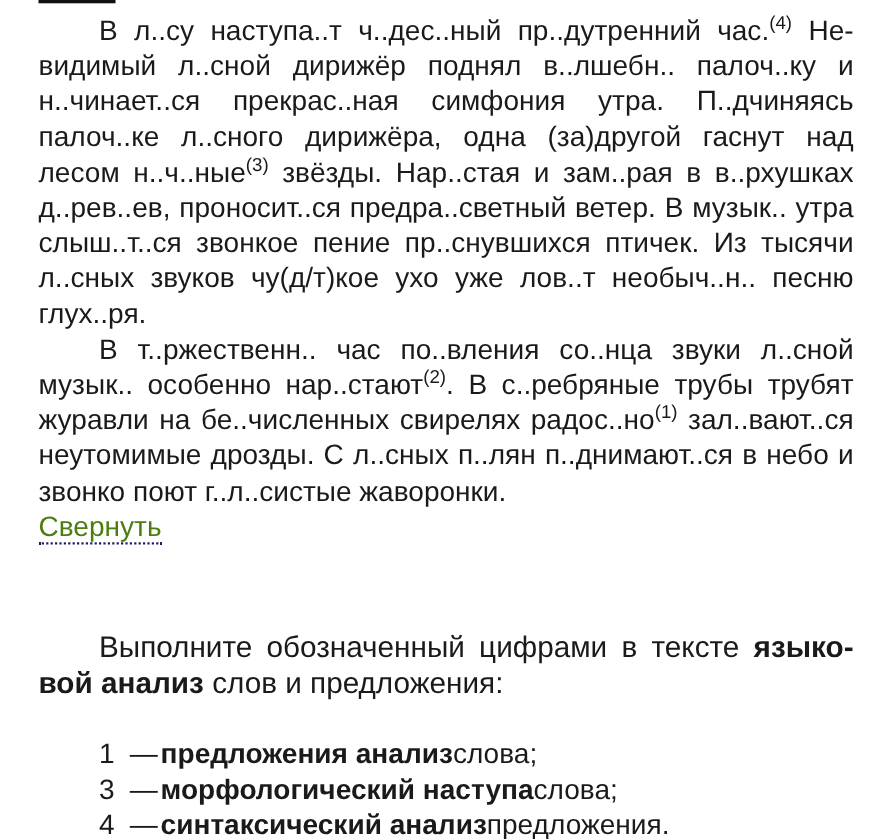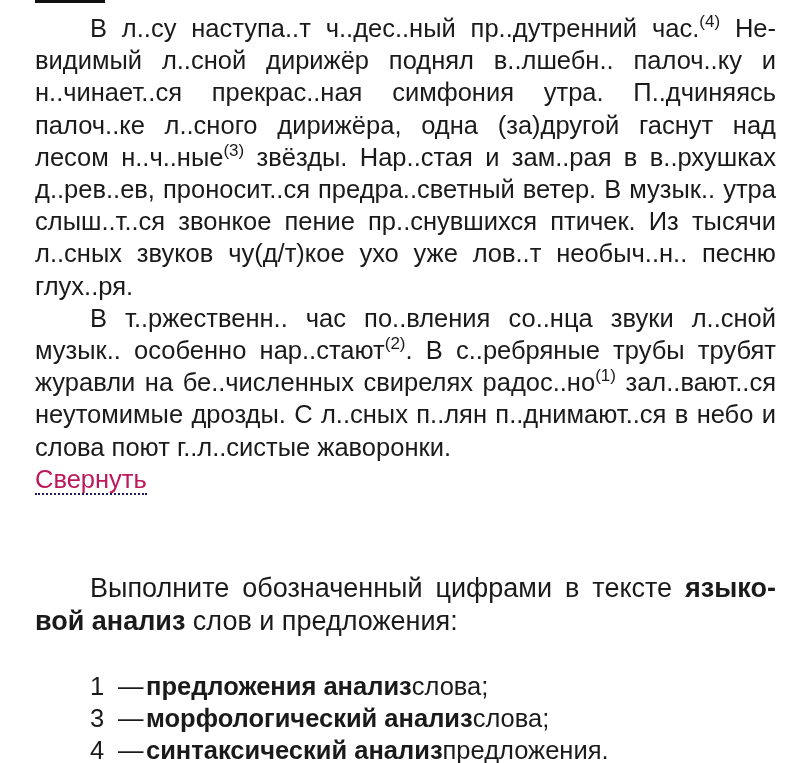--- a/index.html
+++ b/index.html
@@ -12,21 +12,21 @@
     position: absolute; left: 35px; top: 0; width: 70px; height: 3px; background: #111;
   }
   .text-block {
     position: absolute; left: 35px; top: 12px; width: 741px;
     font-size: 25.5px; line-height: 32.2px; text-align: justify;
     hyphens: manual;
   }
   .text-block p { margin: 0; text-indent: 55px; }
   sup { font-size: 17px; line-height: 0; vertical-align: 10px; }
   .collapse-link {
-    display: inline-block; color: #be185d; text-decoration: none;
+    display: inline-block; color: #4d7c0f; text-decoration: none;
     border-bottom: 2px dotted #1c1c5e; line-height: 28px; margin-top: 2px;
     cursor: pointer;
   }
   .task {
     position: absolute; left: 35px; top: 572px; width: 741px;
     font-size: 27px; line-height: 33px; text-align: justify;
   }
   .task p { margin: 0; text-indent: 55px; }
   .list { position: absolute; left: 90px; top: 670px; font-size: 25.5px; line-height: 32px; }
   .list-row { display: flex; white-space: nowrap; }
@@ -34,39 +34,39 @@
   .dash { width: 28px; }
   b { font-weight: bold; }
 </style>
 </head>
 <body>
 
 <div class="top-bar"></div>
 
 <div class="text-block">
   <p><span>В л..су наступа..т ч..дес..ный пр..дутренний час.</span><sup>(4)</sup><span> Не­видимый л..сной дирижёр поднял в..лшебн.. палоч..ку и н..чинает..ся прекрас..ная симфония утра. П..дчиняясь палоч..ке л..сного дирижёра, одна (за)другой гаснут над лесом н..ч..ные</span><sup>(3)</sup><span> звёзды. Нар..стая и зам..рая в в..рхуш­ках д..рев..ев, проносит..ся предра..светный ветер. В музык.. утра слыш..т..ся звонкое пение пр..снувшихся птичек. Из тысячи л..сных звуков чу(д/т)кое ухо уже лов..т необыч..н.. песню глух..ря.</span></p>
-  <p><span>В т..ржественн.. час по..вления со..нца звуки л..сной музык.. особенно нар..стают</span><sup>(2)</sup><span>. В с..ребряные трубы тру­бят журавли на бе..численных свирелях радос..но</span><sup>(1)</sup><span> зал..вают..ся неутомимые дрозды. С л..сных п..лян п..днимают..ся в небо и слова поют г..л..систые жаво­ронки.</span></p>
+  <p><span>В т..ржественн.. час по..вления со..нца звуки л..сной музык.. особенно нар..стают</span><sup>(2)</sup><span>. В с..ребряные трубы тру­бят журавли на бе..численных свирелях радос..но</span><sup>(1)</sup><span> зал..вают..ся неутомимые дрозды. С л..сных п..лян п..днимают..ся в небо и звонко поют г..л..систые жаво­ронки.</span></p>
   <a class="collapse-link">Свернуть</a>
 </div>
 
 <div class="task">
   <p><span>Выполните обозначенный цифрами в тексте </span><b>языко­вой анализ</b><span> слов и предложения:</span></p>
 </div>
 
 <div class="list">
   <div class="list-row">
     <span class="num">1</span>
     <span class="dash">—</span>
     <b>предложения анализ</b>
       <span> слова;</span>
   </div>
   <div class="list-row">
     <span class="num">3</span>
     <span class="dash">—</span>
-    <b>морфологический анализ</b>
+    <b>морфологический наступа</b>
       <span> слова;</span>
   </div>
   <div class="list-row">
     <span class="num">4</span>
     <span class="dash">—</span>
     <b>синтаксический анализ</b>
       <span> предложения.</span>
   </div>
 </div>
 

